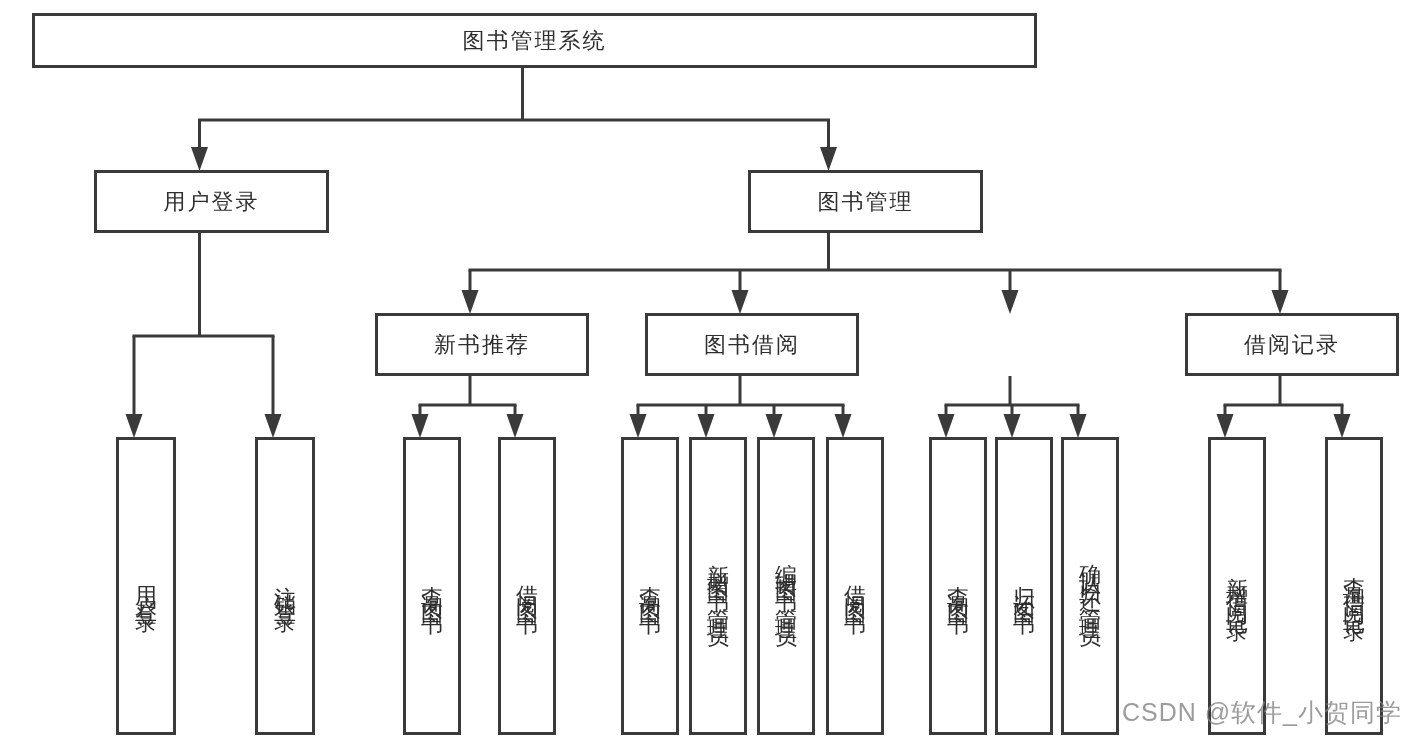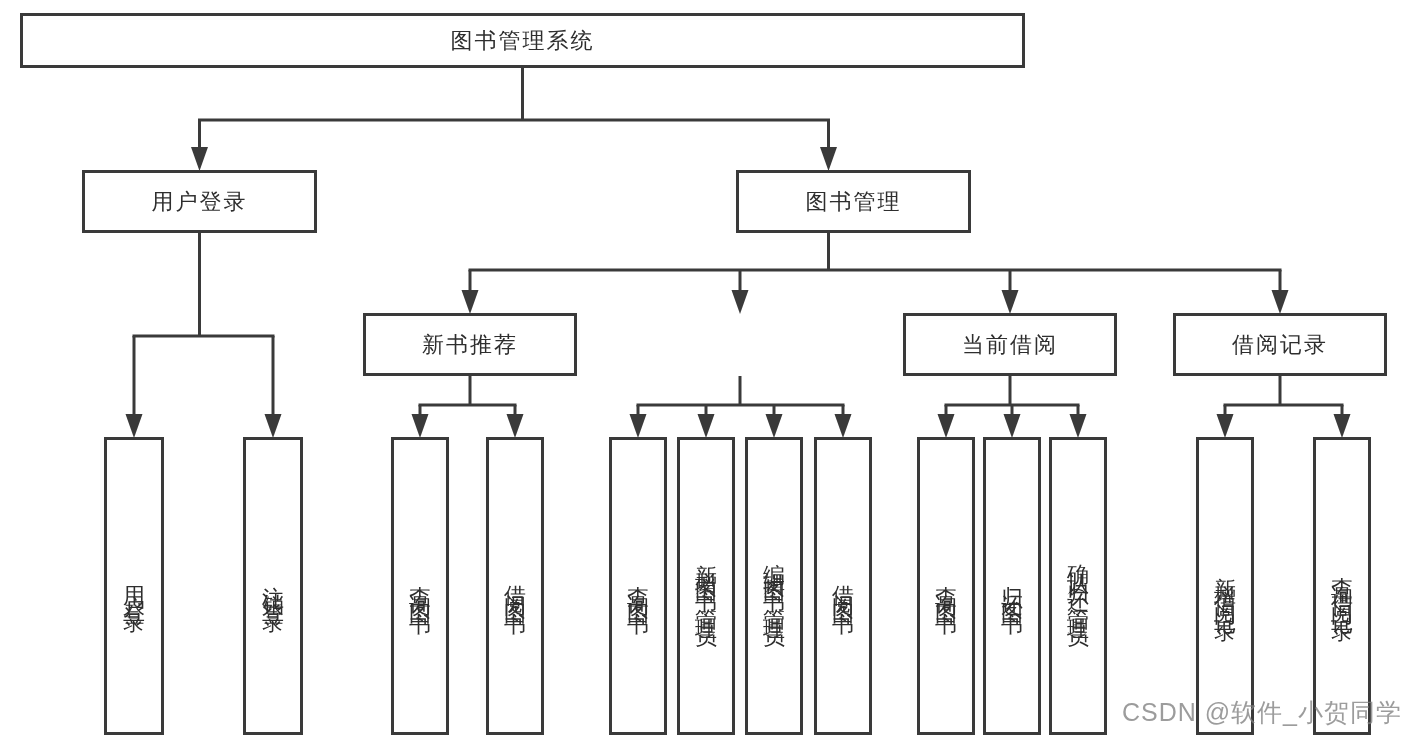--- a/index.html
+++ b/index.html
@@ -24,20 +24,21 @@
   .node {
     position: absolute;
     box-sizing: border-box;
     background: #ffffff;
     border: 3px solid #3a3a3a;
     display: flex;
     align-items: center;
     justify-content: center;
     color: #2e2e2e;
     z-index: 2;
+    margin-left: 12px;
   }
   .node.h {
     font-size: 22px;
     letter-spacing: 2px;
     white-space: nowrap;
   }
   .node.v {
     writing-mode: vertical-rl;
     text-orientation: mixed;
     font-size: 22px;
@@ -114,21 +115,21 @@
       <line x1="1342" y1="405" x2="1342" y2="419" stroke="#3a3a3a" stroke-width="3"></line>
       <polygon points="1333.5,414 1350.5,414 1342,438" fill="#3a3a3a"></polygon>
     </svg>
 
   <div class="node h" style="left:20px; top:13px; width:1005px; height:55px">图书管理系统</div>
 
   <div class="node h" style="left:82px; top:170px; width:235px; height:63px">用户登录</div>
   <div class="node h" style="left:736px; top:170px; width:235px; height:63px">图书管理</div>
 
   <div class="node h" style="left:363px; top:313px; width:214px; height:63px">新书推荐</div>
-  <div class="node h" style="left:903px; top:313px; width:214px; height:63px">当前借阅</div>
+  <div class="node h" style="left:633px; top:313px; width:214px; height:63px">图书借阅</div>
   <div class="node h" style="left:1173px; top:313px; width:214px; height:63px">借阅记录</div>
 
   <div class="node v" style="left:104px; top:437px; width:60px; height:298px">用户登录</div>
   <div class="node v" style="left:243px; top:437px; width:60px; height:298px">注销登录</div>
 
   <div class="node v" style="left:391px; top:437px; width:58px; height:298px">查询图书</div>
   <div class="node v" style="left:486px; top:437px; width:58px; height:298px">借阅图书</div>
 
   <div class="node v" style="left:609px; top:437px; width:58px; height:298px">查询图书</div>
   <div class="node v" style="left:677px; top:437px; width:58px; height:298px">新增图书（管理员）</div>

